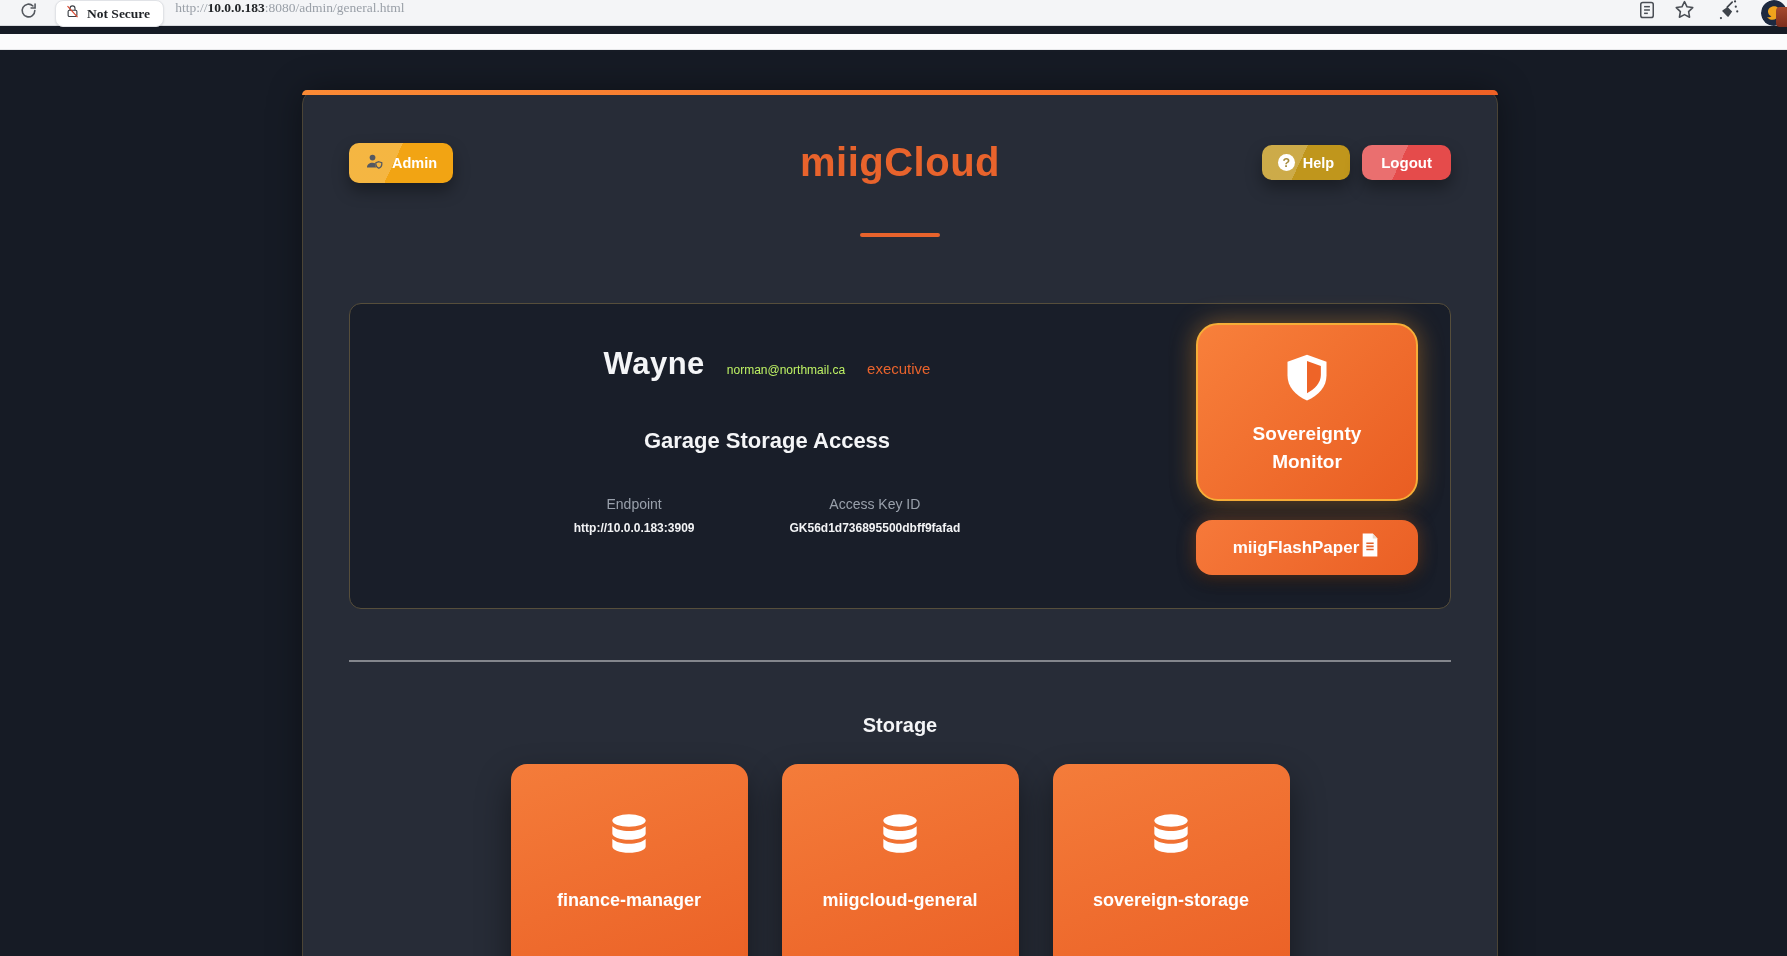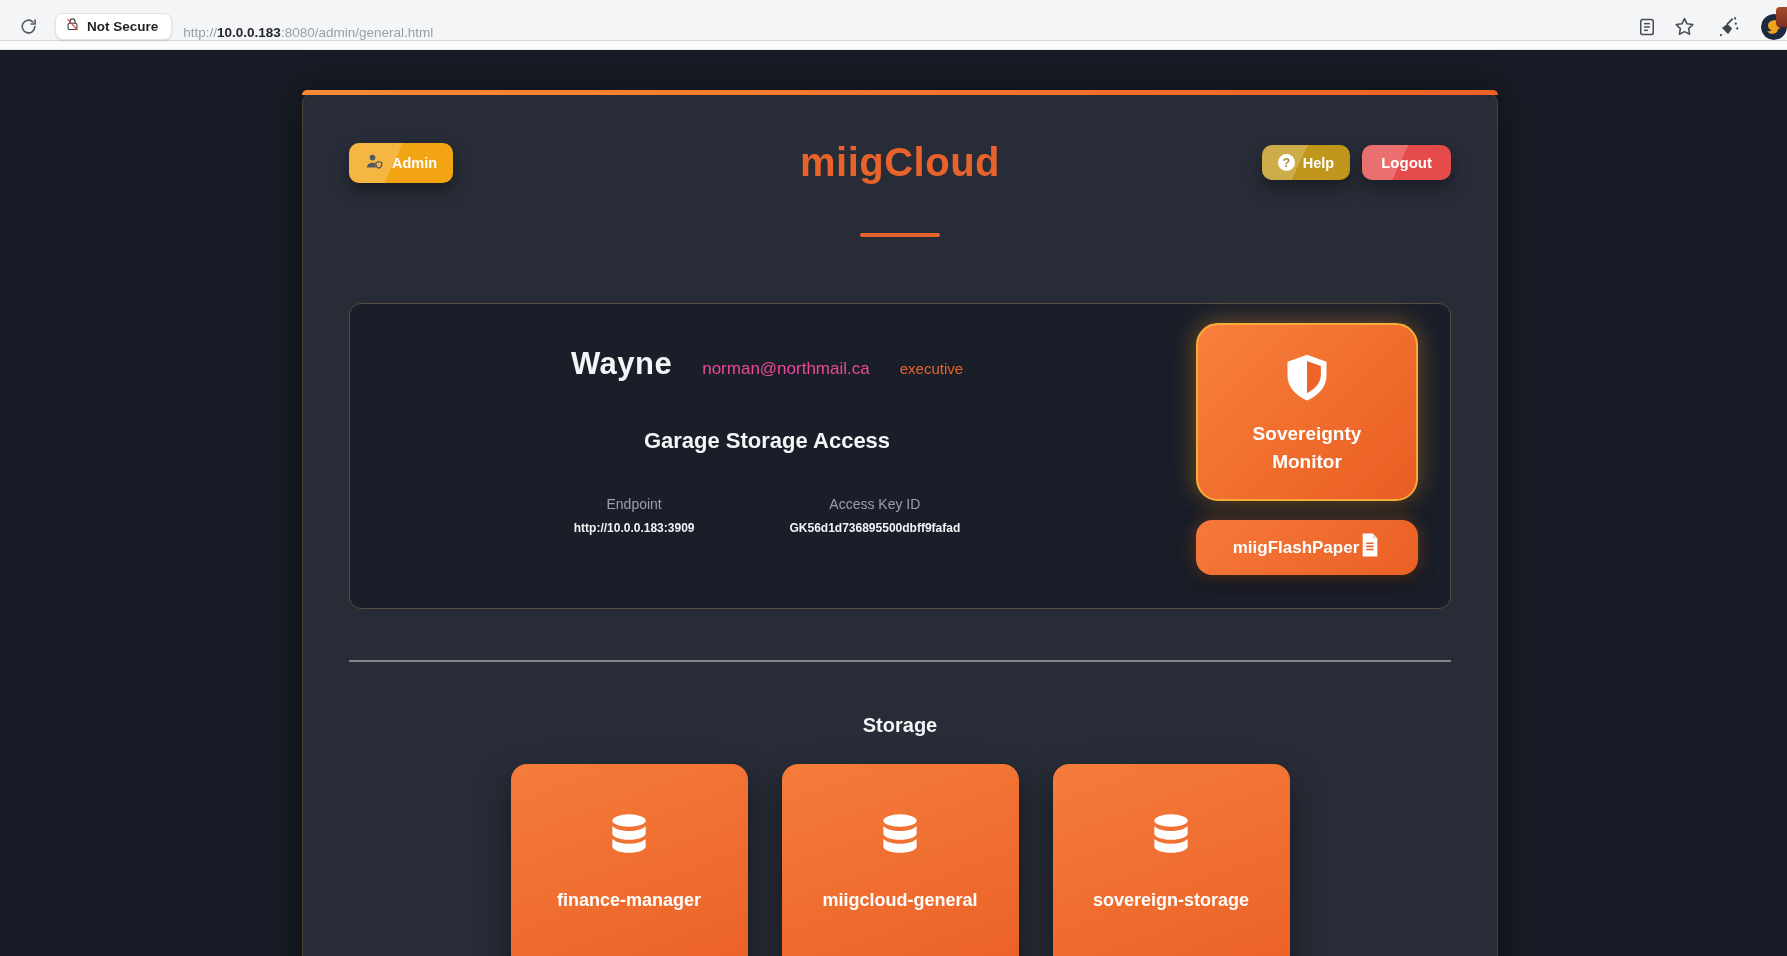--- a/index.html
+++ b/index.html
@@ -1,21 +1,21 @@
 <!DOCTYPE html>
 <html><head>
 <meta charset="utf-8">
 <style>
   * { margin:0; padding:0; box-sizing:border-box; }
   html,body { width:1787px; height:956px; overflow:hidden; }
   body { font-family:"Liberation Sans", sans-serif; background:#161b25; position:relative; }
 
   
-  .toolbar{position:absolute;left:0;top:0;width:1787px;height:41px;background:#f4f5f7;
-    border-bottom:1px solid #d8dade;display:flex;align-items:flex-end;z-index:30;}
+  .toolbar{position:absolute;left:0;top:0;width:1787px;height:26px;background:#f4f5f7;
+    border-bottom:1px solid #d8dade;display:flex;align-items:flex-start;z-index:30;font-family:Liberation Serif, serif;}
   .reload-btn{margin-left:16px;width:24px;height:24px;display:flex;align-items:center;justify-content:center;cursor:pointer;}
   .chip{margin-left:15px;display:flex;align-items:center;gap:7px;background:#ffffff;border:1px solid #e1e3e7;
     box-shadow:0 1px 2px rgba(0,0,0,.10);border-radius:8px;height:27px;padding:0 13px 0 9px;}
   .chip-label{font-size:13.5px;color:#1f2226;font-weight:600;}
   .url{margin-left:11px;font-size:13.5px;color:#9aa0a8;display:flex;align-items:center;}
   .url .host{color:#232629;font-weight:700;}
   .tb-spacer{flex:1;}
   .tb-icon{width:23px;height:23px;margin-left:15px;display:flex;align-items:center;justify-content:center;cursor:pointer;}
   .tb-icon.broom{margin-left:21px;}
   .avatar{width:26px;height:26px;margin-left:21px;border-radius:50%;overflow:hidden;cursor:pointer;}
@@ -49,23 +49,23 @@
   .btn-logout{background:#e54b4b;padding:9px 19px;font-size:15px;box-shadow:0 8px 16px rgba(0,0,0,.35);}
   .q-icon{width:17px;height:17px;border-radius:50%;background:#fff;color:#8f6f0e;font-size:12.5px;font-weight:800;
     display:flex;align-items:center;justify-content:center;}
   .q-icon::before{content:"?";}
 
   .title-underline{width:80px;height:4px;border-radius:2px;background:#e8632c;margin:48px auto 0;}
 
   
   .profile-panel{margin:66px 46px 0;height:306px;background:#191e29;border:1px solid #564e3b;border-radius:12px;display:flex;}
   .panel-left{flex:1;display:flex;flex-direction:column;align-items:center;padding-top:42px;}
-  .identity-row{display:flex;align-items:baseline;gap:30px;}
+  .identity-row{display:flex;align-items:baseline;gap:22px;}
   .user-name{font-size:31px;font-weight:800;color:#f4f5f7;letter-spacing:.5px;}
-  .user-email{font-size:17px;color:#ec4899;}
+  .user-email{font-size:12px;color:#bef264;}
   .user-role{font-size:15px;color:#e8632c;font-weight:500;}
   .gsa-heading{margin-top:46px;font-size:22px;font-weight:800;color:#f4f5f7;}
   .cred-row{margin-top:22px;display:flex;gap:95px;}
   .cred-col{text-align:center;}
   .cred-label{font-size:14px;color:#99a0ab;margin-top:20px;}
   .cred-value{margin-top:9px;font-size:12px;font-weight:700;color:#f2f3f5;}
   .panel-note{margin-top:20px;font-size:13.5px;line-height:1.7;color:#9aa2ad;text-align:center;white-space:pre-line;}
 
   .panel-right{width:222px;margin:19px 32px 0 12px;display:flex;flex-direction:column;gap:19px;}
   .sov-card{height:178px;border-radius:22px;background:linear-gradient(135deg,#f8803b,#e95d22);

